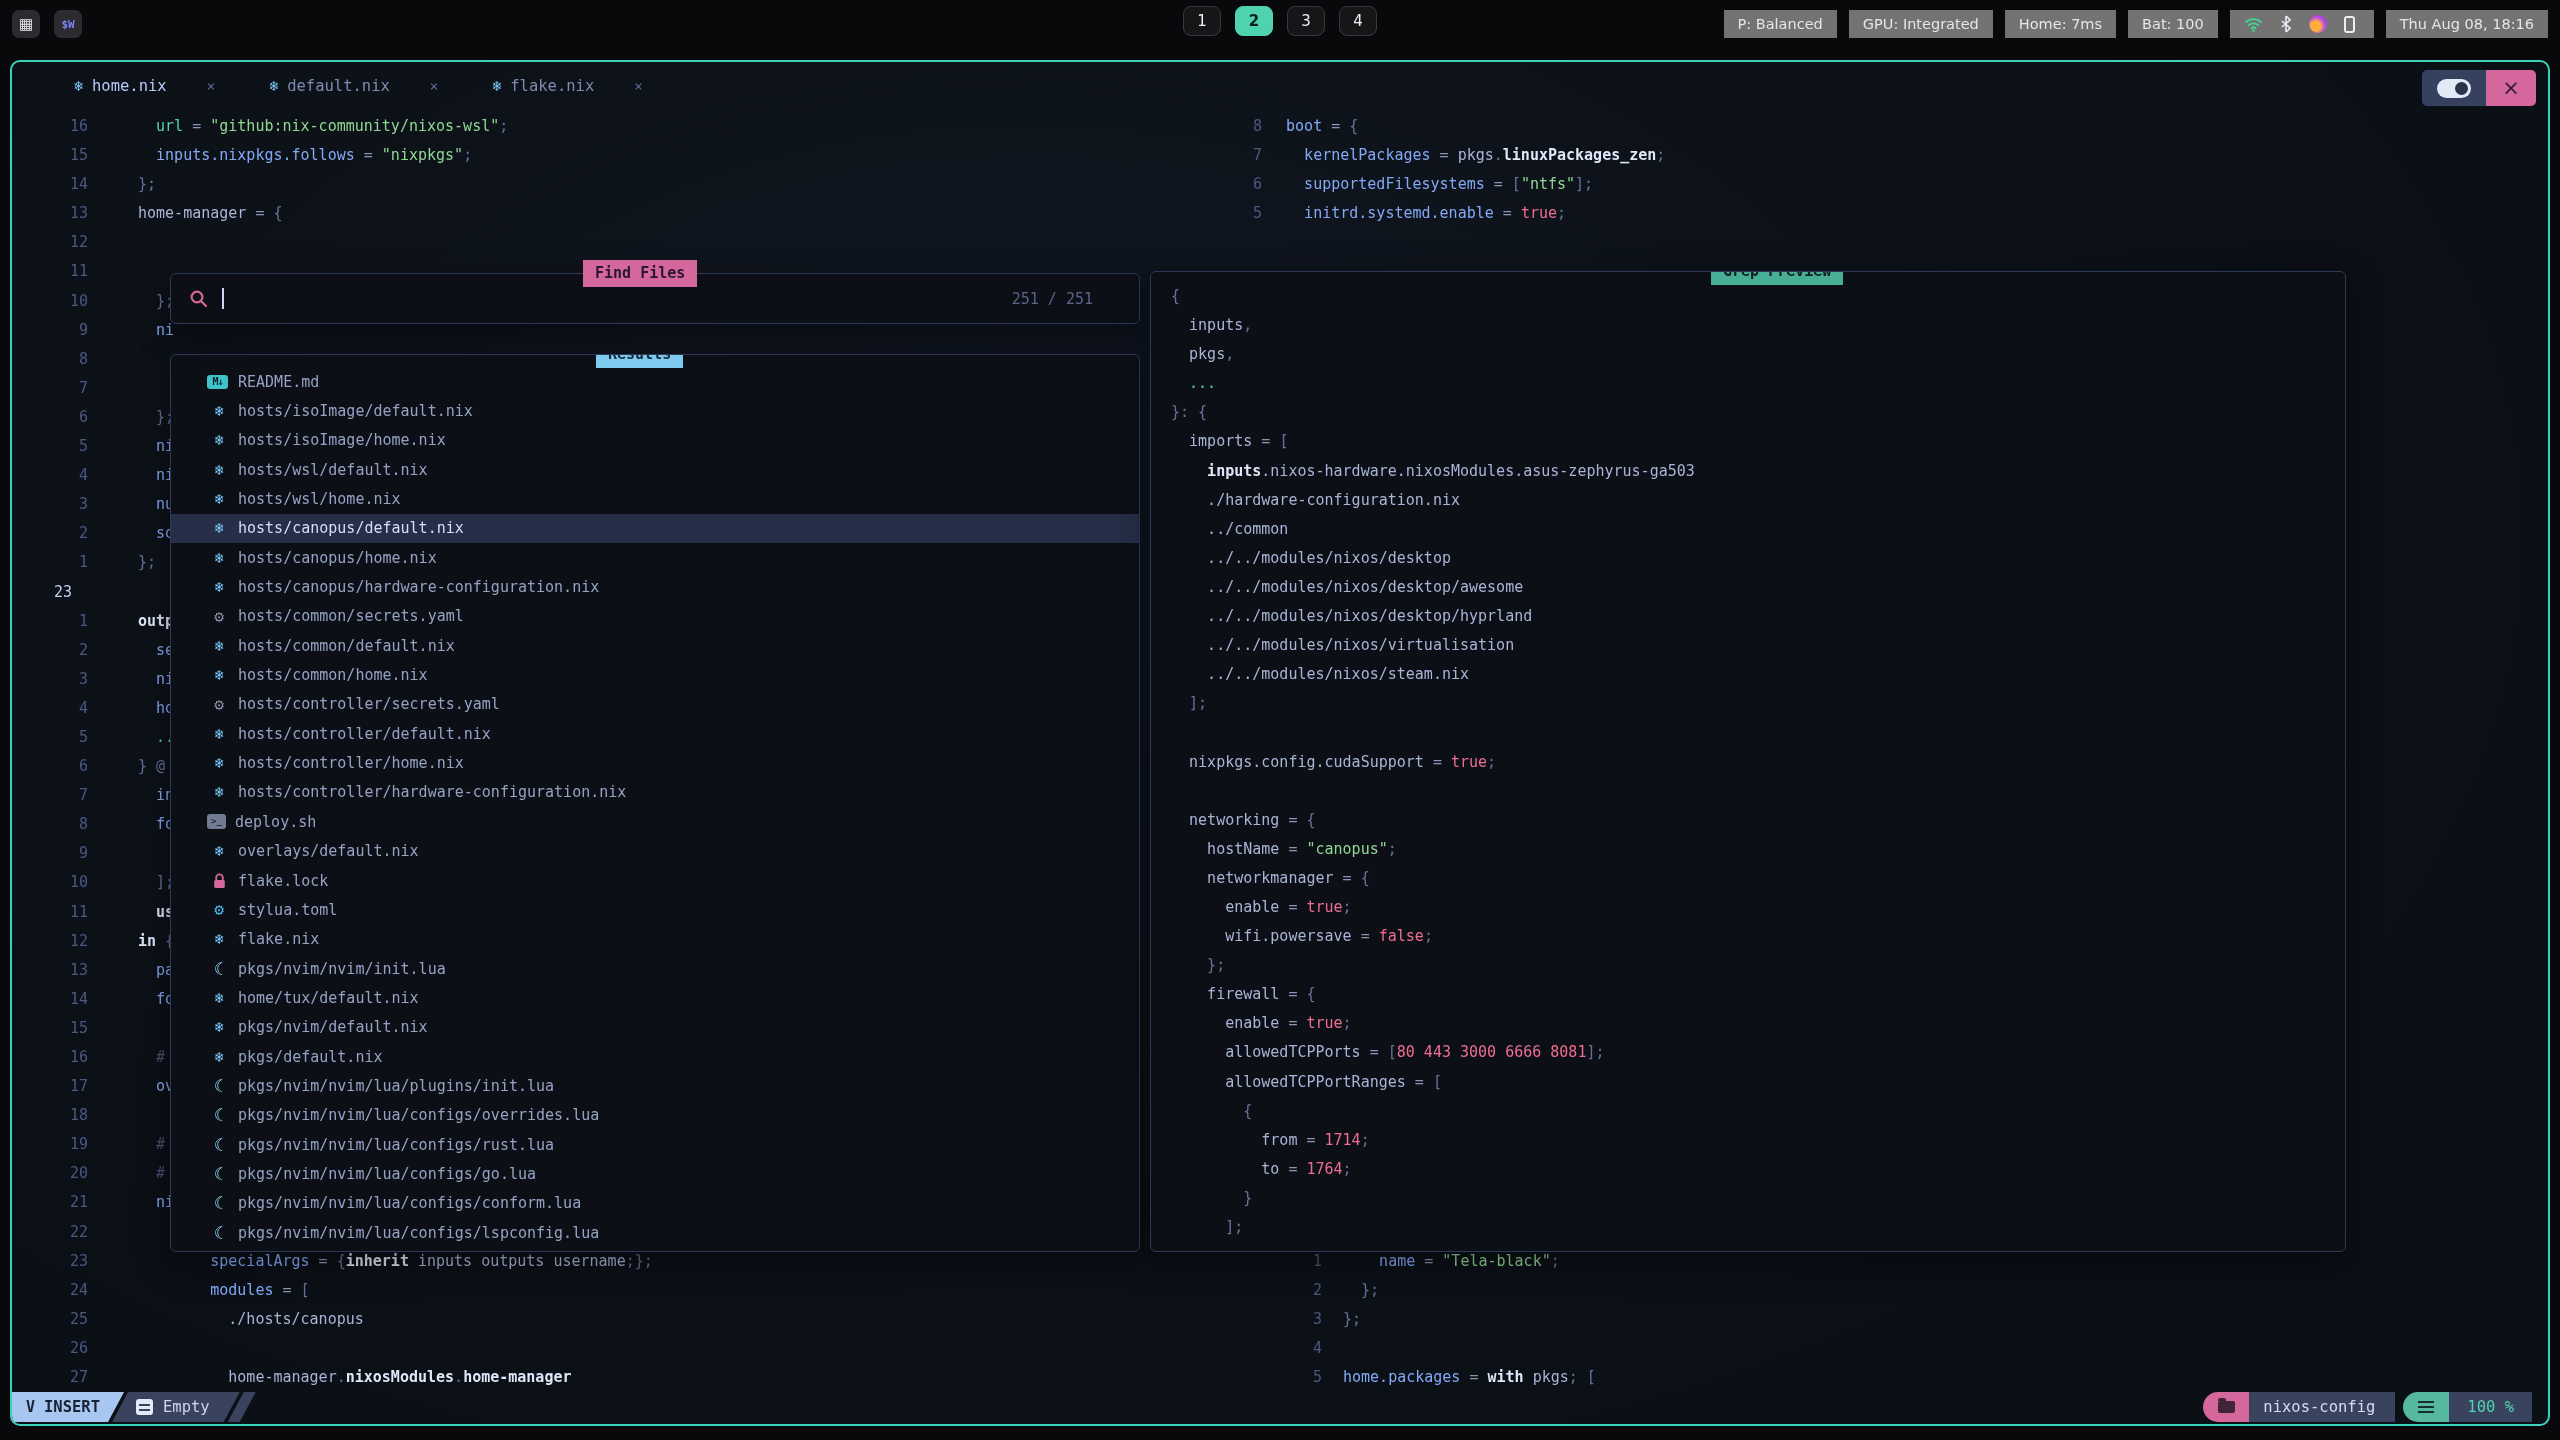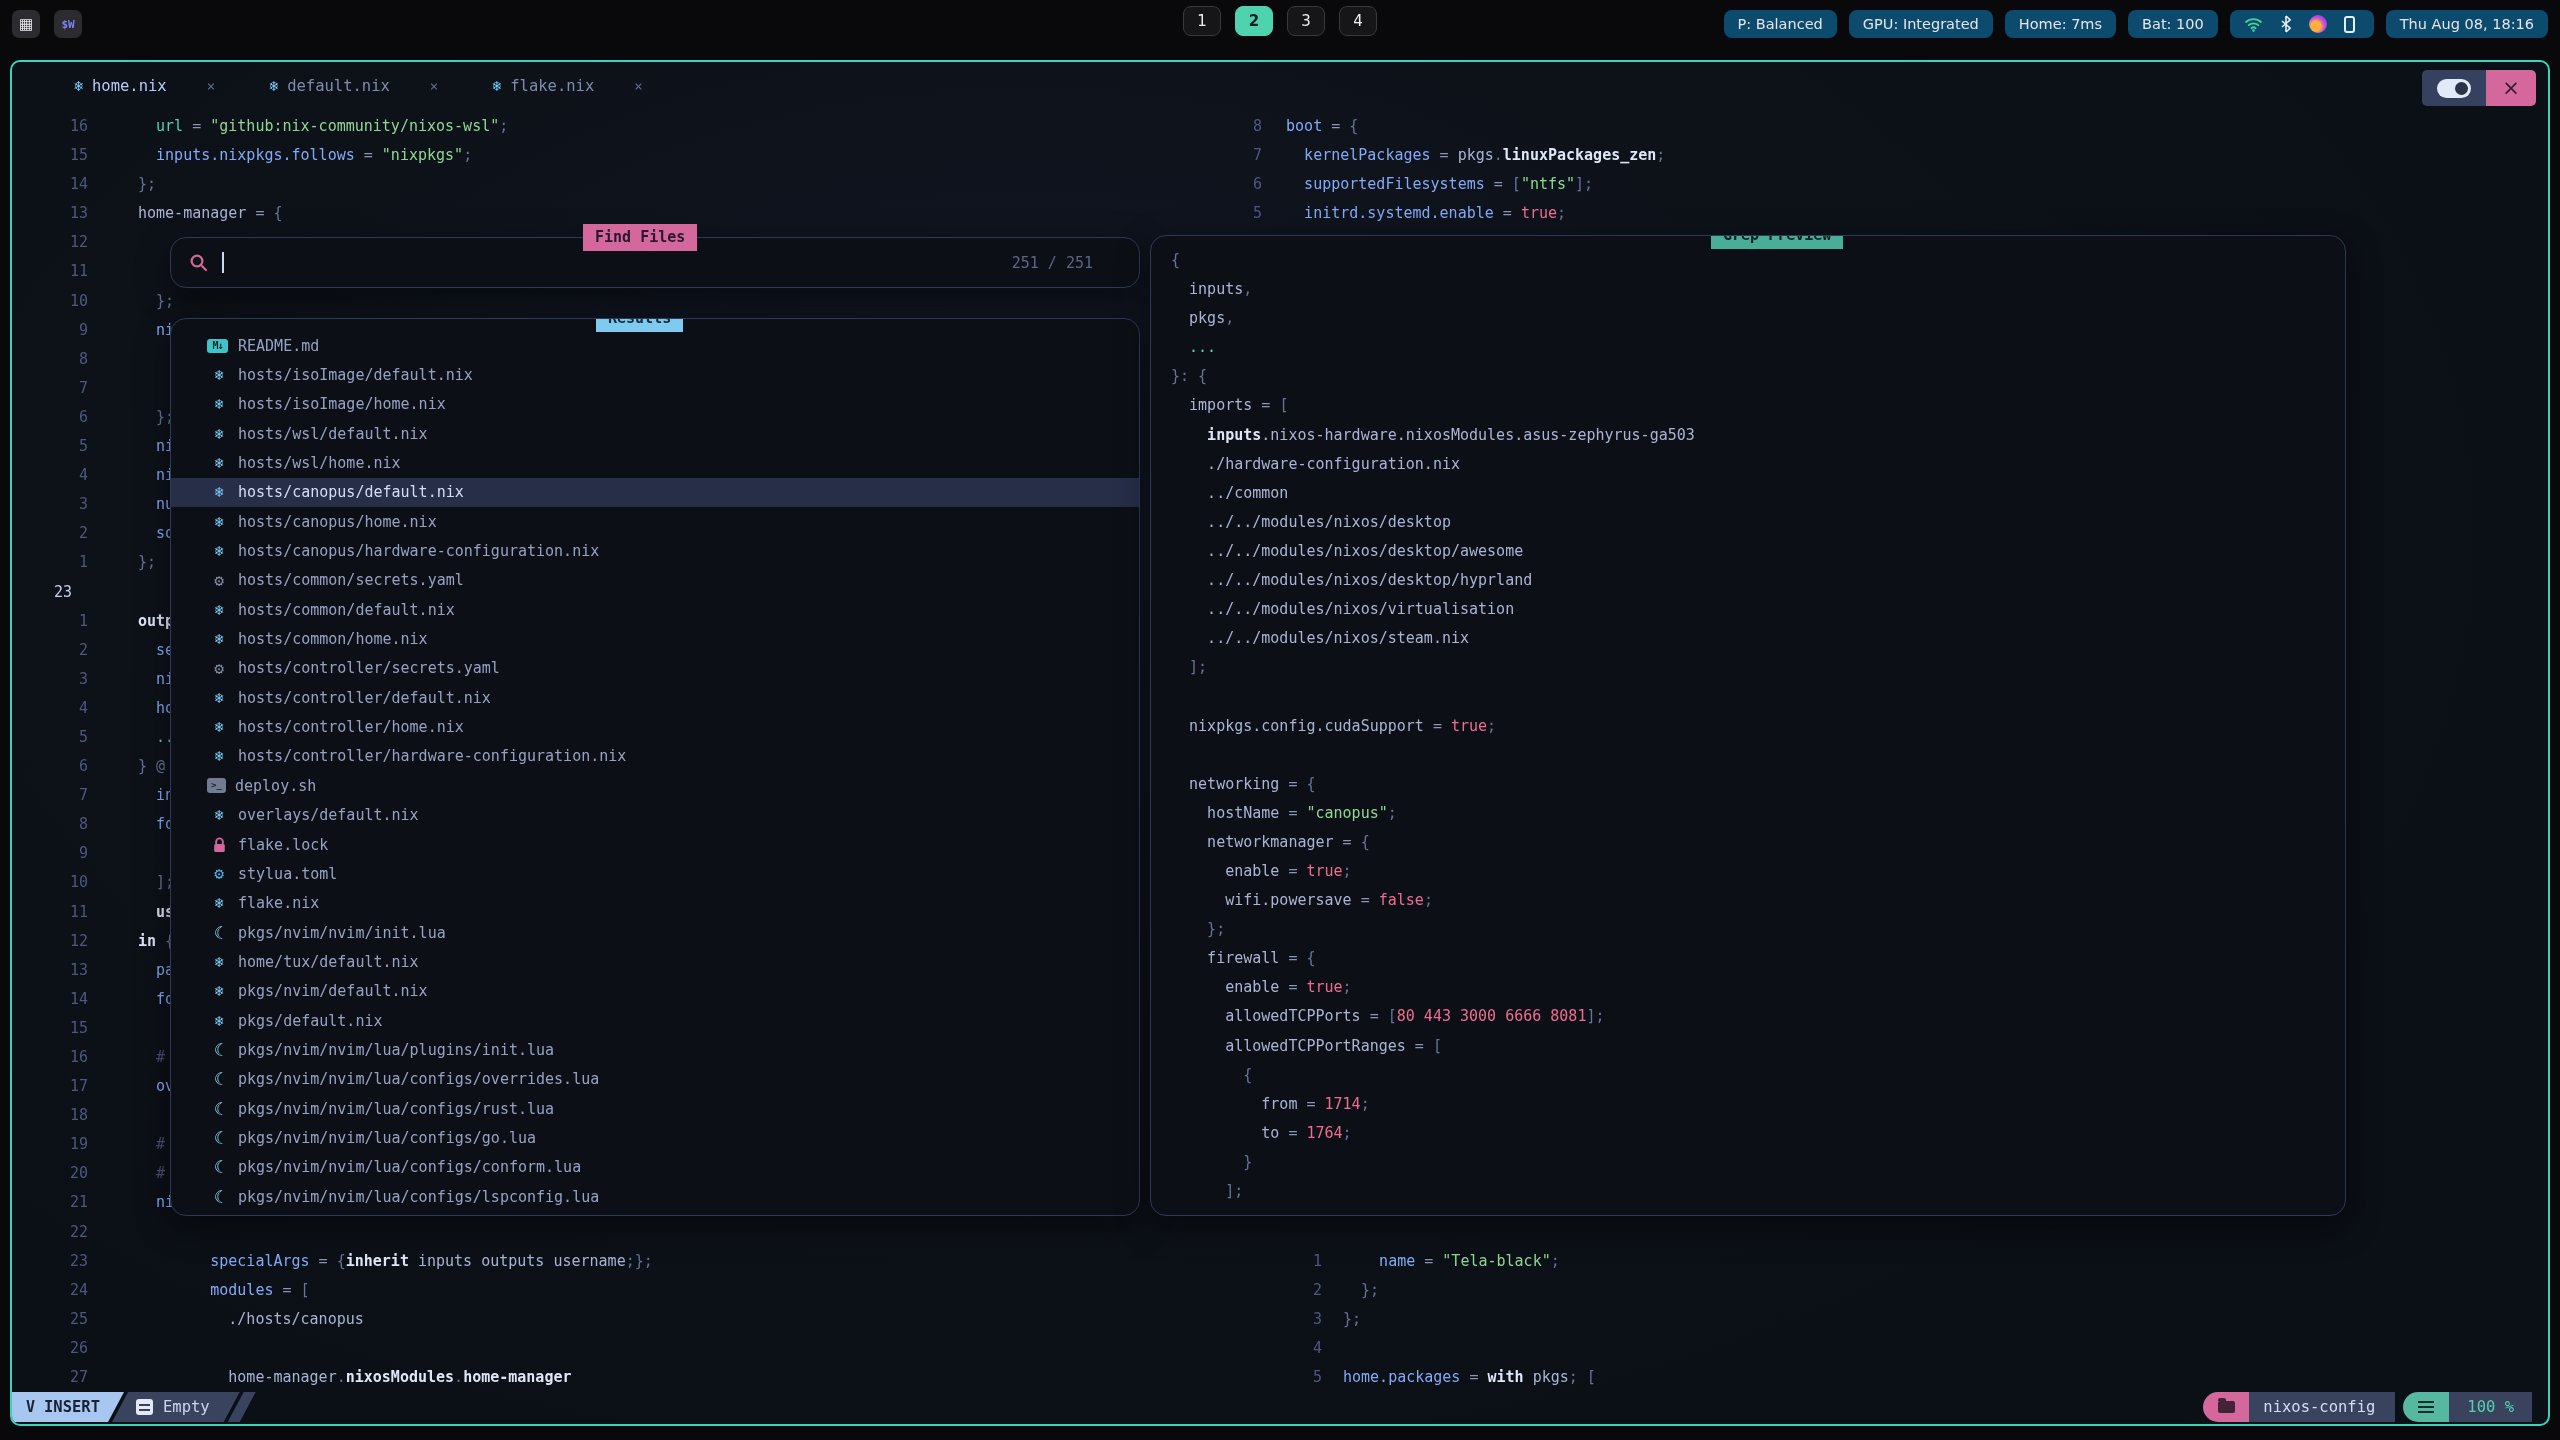--- a/index.html
+++ b/index.html
@@ -13,21 +13,21 @@
   #topbar{position:absolute;left:0;top:0;width:2560px;height:48px;display:flex;align-items:center;font-family:var(--sans);}
   .bar-left{display:flex;align-items:center;gap:14px;padding-left:12px;}
   .app-sq{width:28px;height:28px;border-radius:7px;background:#2b2b30;display:flex;align-items:center;justify-content:center;}
   .launcher-glyph{color:#e9e9ec;font-size:15px;line-height:1;}
   .term-glyph{color:#7c83f2;font-weight:bold;font-size:11px;font-family:var(--mono);}
   #workspaces{position:absolute;left:50%;top:6px;transform:translateX(-50%);display:flex;gap:14px;}
   .ws{width:38px;height:30px;border-radius:8px;background:#161619;border:1px solid #39393d;color:#eceff1;
       display:flex;align-items:center;justify-content:center;font-size:15px;font-family:var(--sans);}
   .ws.active{background:var(--pal-ws_active,#4ed3ae);border-color:var(--pal-ws_active,#4ed3ae);color:#08201a;font-weight:bold;}
   .bar-right{margin-left:auto;display:flex;align-items:center;gap:12px;padding-right:12px;}
-  .pill{height:28px;border-radius:8px;background:#0c4a6e;color:#e6e6e8;display:flex;align-items:center;gap:12px;
+  .pill{height:28px;border-radius:0;background:#737373;color:#e6e6e8;display:flex;align-items:center;gap:12px;
         padding:0 14px;font-size:14.5px;white-space:nowrap;}
   .tray-ic{display:inline-flex;align-items:center;justify-content:center;width:20px;height:20px;}
   .vpn-dot{width:18px;height:18px;border-radius:50%;background:radial-gradient(circle at 38% 62%, #ffb03a 0 30%, #c24fe0 55%, #7a2bd8 100%);}
   .phone-ic{width:11px;height:17px;border:2px solid #e9edf6;border-radius:3px;}
   
   #window{position:absolute;left:10px;top:60px;width:2540px;height:1366px;border:2px solid var(--pal-accent_teal,#3bd4bb);
           border-radius:10px;background:radial-gradient(1500px 950px at 40% 35%, #111724 0%, #0d1219 60%, #0b0f16 100%);overflow:hidden;}
   
   #tabbar{position:absolute;left:0;top:0;width:100%;height:48px;display:flex;align-items:center;padding-left:62px;
           font-family:var(--mono);font-size:15.5px;}
@@ -58,22 +58,22 @@
   .tk-f{color:var(--pal-tok_fg,#a9b4d6);}
   .tk-b{color:var(--pal-tok_blue,#84a9f7);}
   .tk-g{color:var(--pal-tok_green,#8fd793);}
   .tk-p{color:var(--pal-tok_pink,#ef6d93);}
   .tk-w{color:var(--pal-tok_white,#dfe6f8);font-weight:bold;}
   .tk-d{color:var(--pal-tok_dim,#66739b);}
   .tk-o{color:var(--pal-tok_op,#8b96b5);}
   .tk-c{color:var(--pal-tok_comment,#475073);}
   .tk-t{color:var(--pal-tok_teal,#52d1b2);}
   
-  .floatbox{position:absolute;background:#0c1016;border:1.5px solid var(--pal-border_float,#2c3a58);border-radius:16px;
-            box-shadow:0 10px 34px rgba(0,0,0,.45);}
+  .floatbox{position:absolute;background:#0c1016;border:1.5px solid var(--pal-border_float,#2c3a58);border-radius:6px;
+            box-shadow:0 10px 34px rgba(0,0,0,.45);margin-top:36px;}
   .chip{position:absolute;top:-14px;height:27px;line-height:27px;padding:0 12px;font-family:var(--mono);font-size:15px;font-weight:bold;}
   #find-chip{left:412px;background:var(--pal-pink,#d4679c);color:#2a1630;}
   #results-chip{left:425px;background:var(--pal-chip_blue,#7fcbf0);color:#11293b;}
   #preview-chip{left:560px;background:var(--pal-chip_teal,#48ae97);color:#0d211c;}
   #find-box{left:158px;top:175px;width:970px;height:51px;}
   #find-inner{display:flex;align-items:center;height:100%;padding:0 18px;font-family:var(--mono);font-size:15px;}
   #caret{width:2px;height:21px;background:#cdd6f4;margin-left:14px;}
   #match-counter{margin-left:auto;color:#5b6587;padding-right:28px;}
   #results-box{left:158px;top:256px;width:970px;height:898px;overflow:hidden;}
   #results-list{padding-top:12px;}

